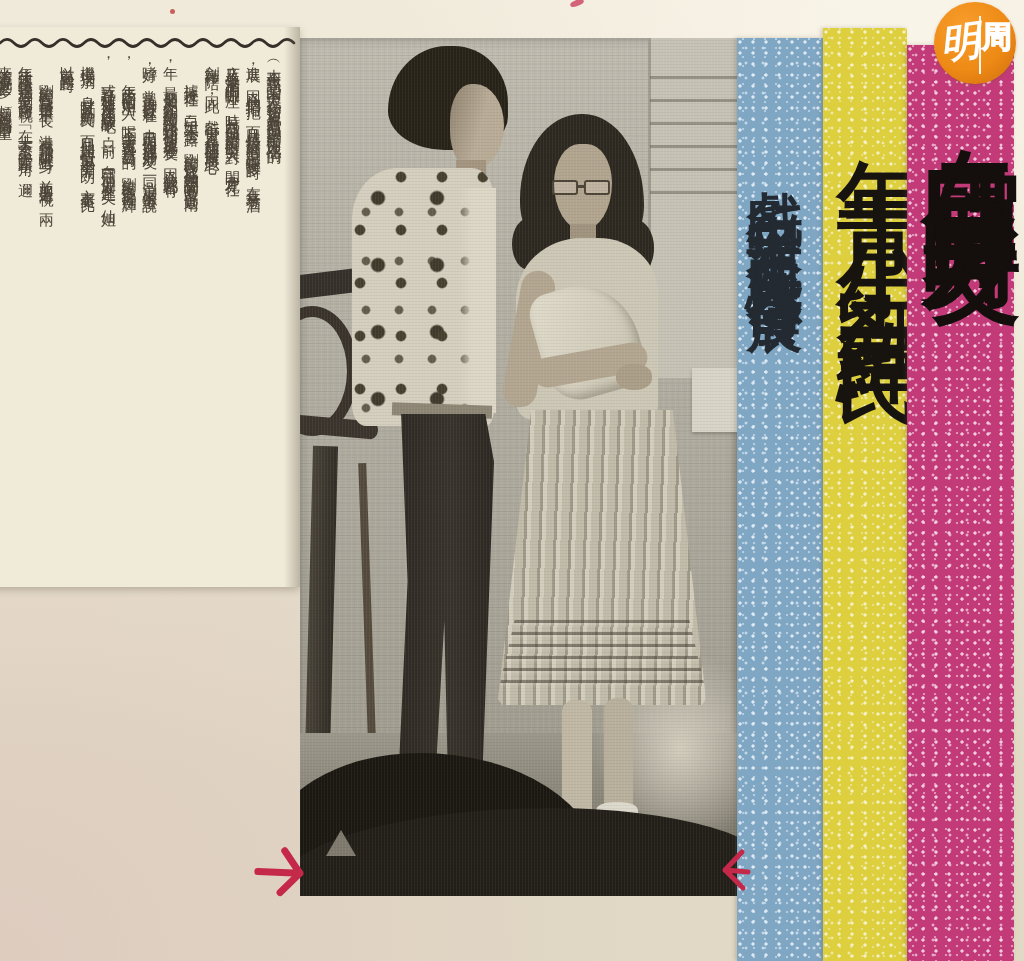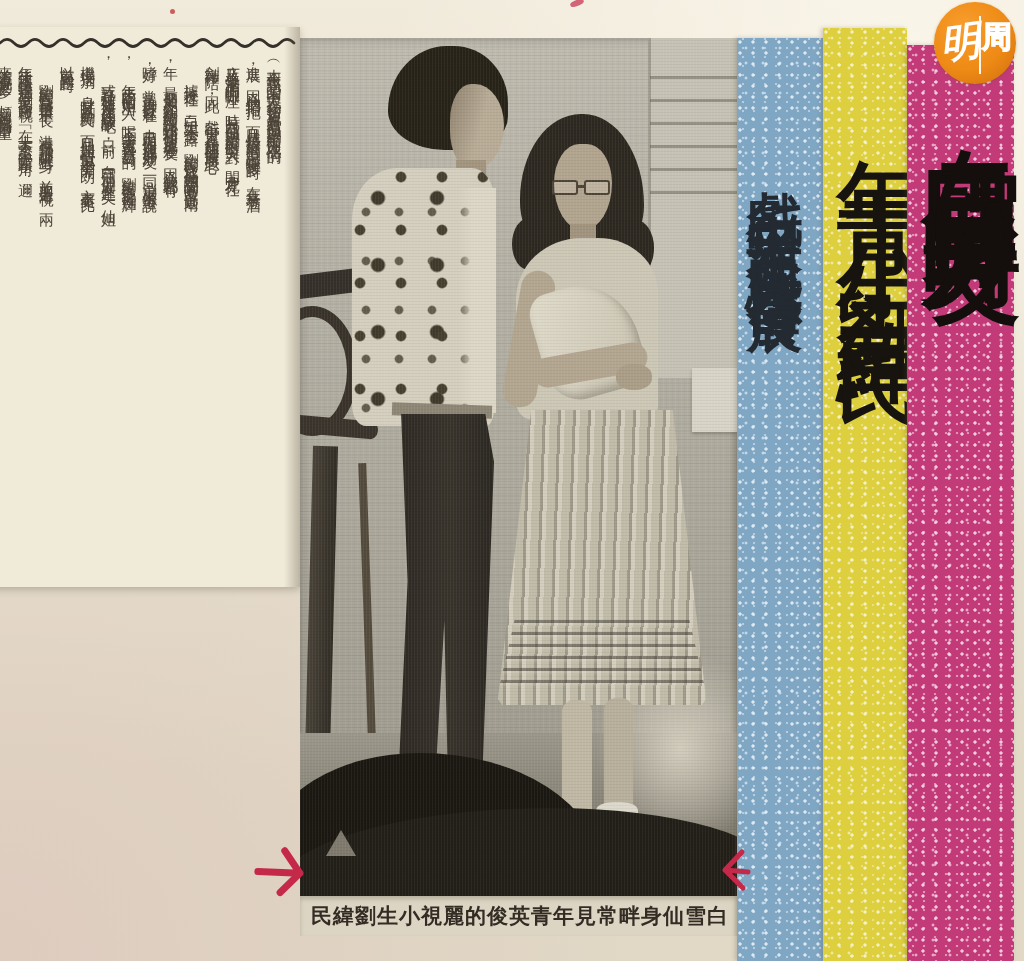--- a/index.html
+++ b/index.html
@@ -246,23 +246,20 @@
     <div class="ph-man-shirtfront"></div>
     <div class="ph-man-belt"></div>
     <div class="ph-man-legs"></div>
 
     <div class="ph-fg2"></div>
     <div class="ph-fg1"></div>
     <div class="ph-fg-triangle"></div>
     <div class="ph-grain"></div>
   </div>
 
-  <div class="caption-strip">
-    <span>民緯劉生小視麗的俊英青年見常畔身仙雪白</span>
-  </div>
 
   <div class="strip strip-blue">
     <span class="vtext blue-text">戲行中人注視两人感情發展</span>
   </div>
   <div class="strip strip-yellow">
     <span class="vtext yellow-text">年青小生劉緯民</span>
   </div>
   <div class="strip strip-pink">
     <span class="vtext pink-text">白雪仙身畔男友</span>
   </div>

